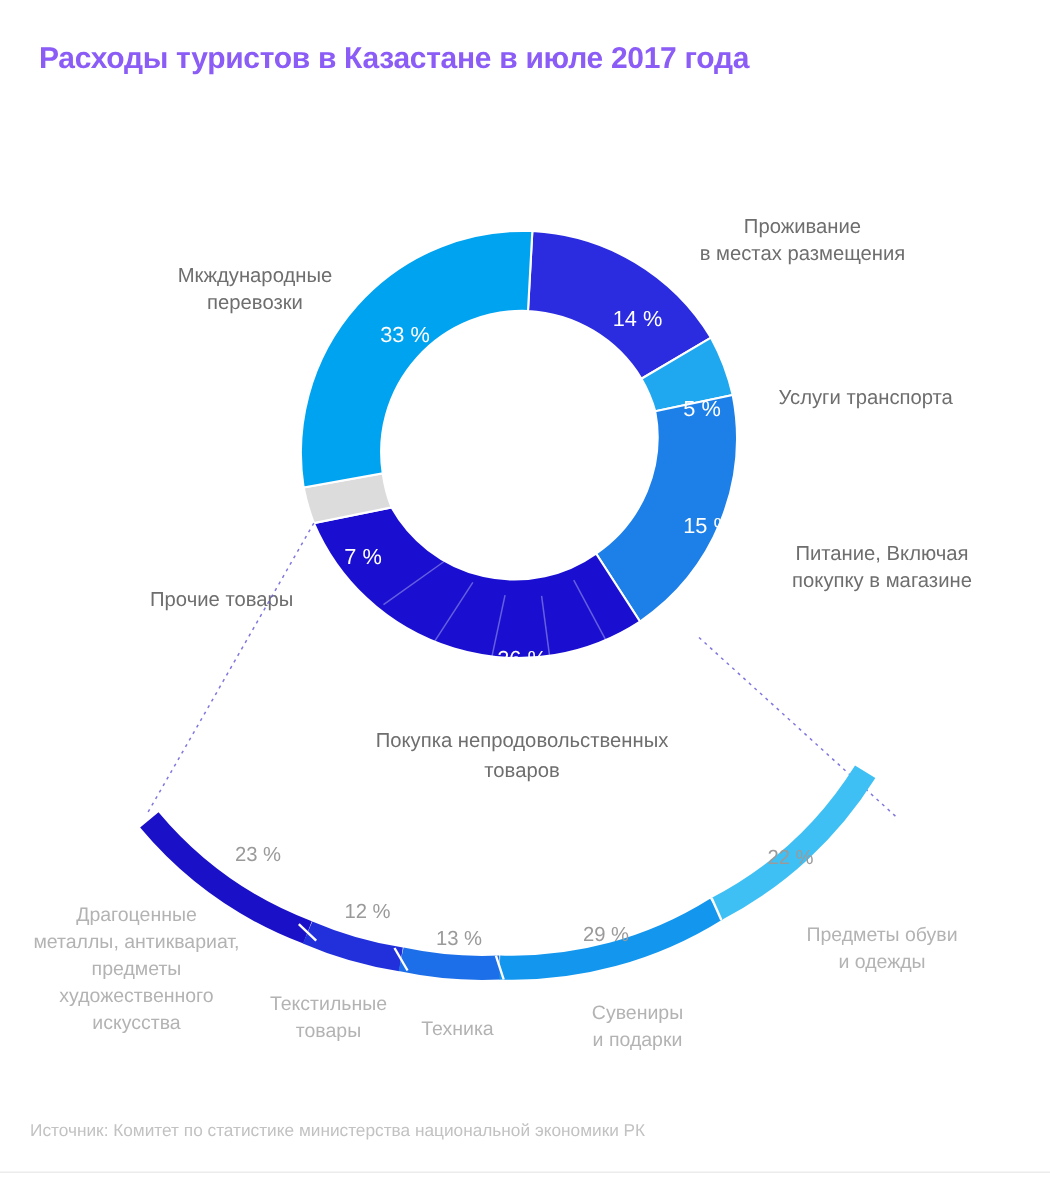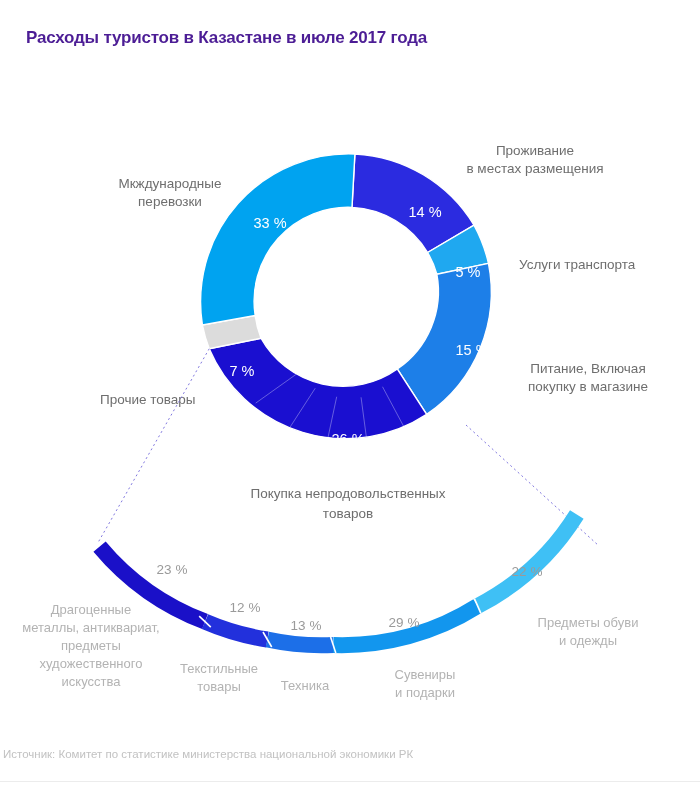--- a/index.html
+++ b/index.html
@@ -10,23 +10,23 @@
     background: #ffffff;
     font-family: "Liberation Sans", sans-serif;
     position: relative;
     overflow: hidden;
   }
 
   #page-title {
     position: absolute;
     left: 26px;
     top: 28px;
-    font-size: 17px;
+    font-size: 20px;
     font-weight: bold;
-    color: #4c1d95;
+    color: #8b5cf6;
     letter-spacing: -0.2px;
     white-space: nowrap;
   }
 
   #chart-stage {
     position: absolute;
     left: 0;
     top: 0;
     width: 700px;
     height: 799px;
@@ -55,21 +55,21 @@
     fill: #6e6e6e;
   }
   .cat-label-light {
     font-family: "Liberation Sans", sans-serif;
     font-size: 13px;
     fill: #b3b3b3;
   }
 
   #source-note {
     position: absolute;
-    left: 3px;
+    left: 20px;
     top: 748px;
     font-size: 11.5px;
     color: #c2c2c2;
     white-space: nowrap;
   }
 
   .divider-line {
     position: absolute;
     left: 0;
     top: 781px;

